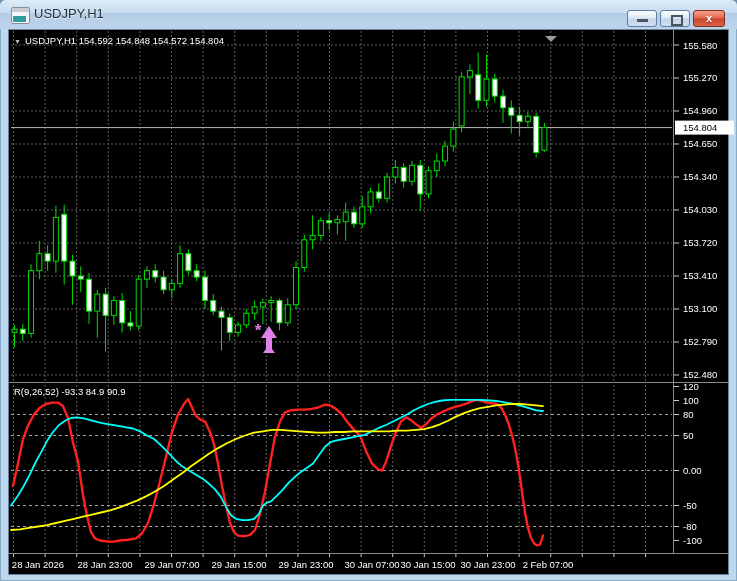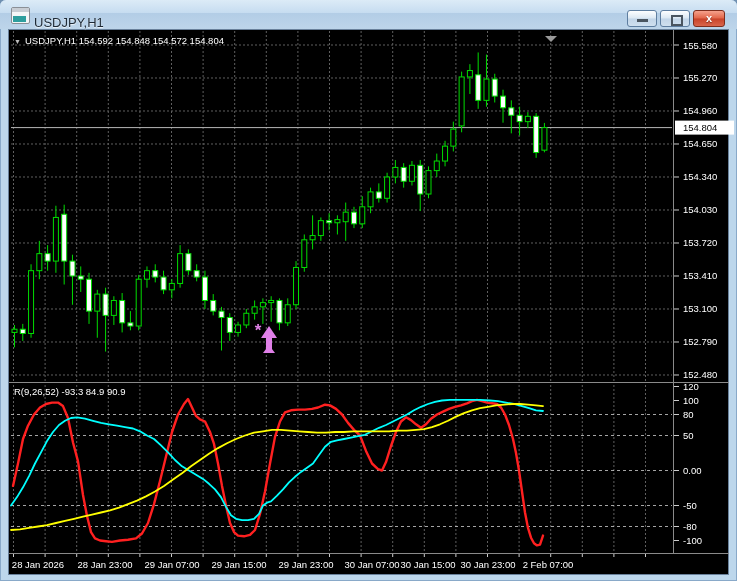--- a/index.html
+++ b/index.html
@@ -7,21 +7,21 @@
   #window{position:absolute;left:0;top:0;width:737px;height:581px;
     background:#bdd7ec;border-radius:6px 6px 0 0;box-shadow:inset 0 0 0 1px #89a9c9;}
   
   #titlebar{position:absolute;left:0;top:0;width:737px;height:29px;z-index:3;
     background:linear-gradient(#dcebf7 0%,#c6dcf0 45%,#b3cde6 46%,#bdd5ea 100%);
     border-radius:6px 6px 0 0;}
   #app-icon{position:absolute;left:11px;top:7px;width:17px;height:15px;
     background:#f4f6f8;border:1px solid #8a8f96;border-radius:2px;}
   #app-icon .ic-head{position:absolute;left:0;top:0;width:100%;height:4px;background:#c8cdd4;}
   #app-icon .ic-chart{position:absolute;left:1px;bottom:1px;width:13px;height:6px;background:#2e9e9e;}
-  #window-title{position:absolute;left:34px;top:15px;font-size:13px;color:#1e2a36;
+  #window-title{position:absolute;left:34px;top:6px;font-size:13px;color:#1e2a36;
     text-shadow:0 1px 1px rgba(255,255,255,.8);}
   .winbtn{position:absolute;top:10px;width:30px;height:17px;border:1px solid #5e7ea0;border-radius:3px;
     background:linear-gradient(#fdfeff,#dbe8f3 48%,#c2d5e8 52%,#cfe0ef);box-sizing:border-box;}
   #btn-min{left:627px;} #btn-restore{left:660px;}
   #btn-close{left:693px;width:32px;border-color:#7e2d1d;
     background:linear-gradient(#f5a18c,#e2664a 48%,#c8432a 52%,#d9654b);}
   #btn-min .g{position:absolute;left:9px;bottom:4px;width:11px;height:3px;background:#4a5560;}
   #btn-restore .g{position:absolute;left:10px;top:4px;width:8px;height:7px;border:2px solid #4a5560;}
   #btn-close .g{position:absolute;left:0;top:1px;width:100%;text-align:center;
     color:#fff;font-size:11px;font-weight:bold;text-shadow:0 1px 1px rgba(0,0,0,.4);}

